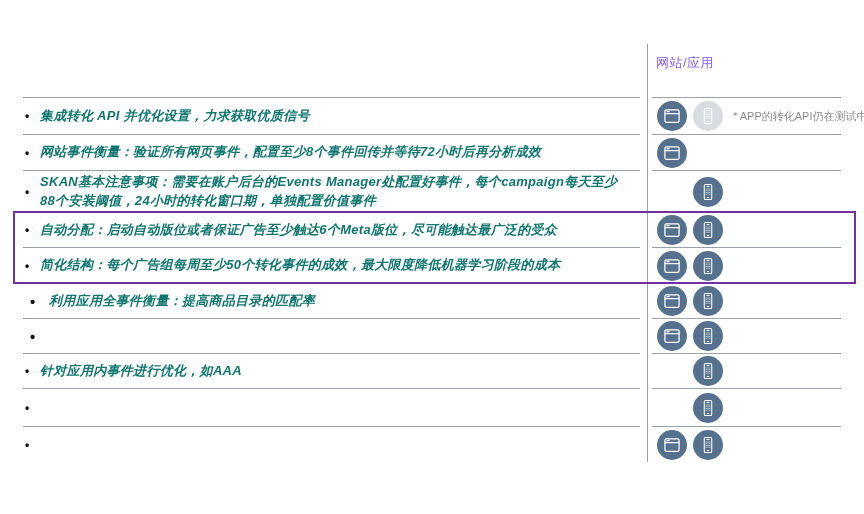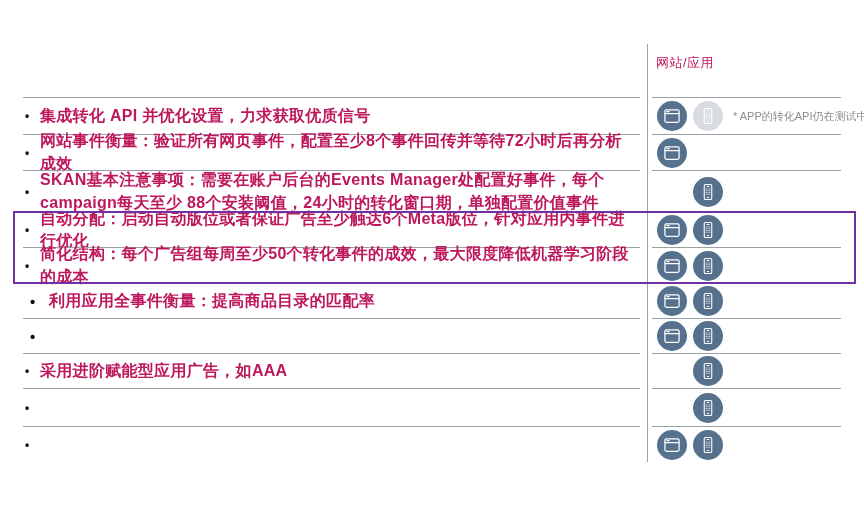--- a/index.html
+++ b/index.html
@@ -4,21 +4,21 @@
 <style>
   html,body{margin:0;padding:0;}
   body{
     width:864px;height:514px;background:#ffffff;
     font-family:"Liberation Sans","DejaVu Sans",sans-serif;
     position:relative;overflow:hidden;
   }
   .stage{position:absolute;inset:0;}
   .col-header{
     position:absolute;left:656px;top:54px;
-    font-size:13px;color:#be185d;letter-spacing:0.5px;
+    font-size:13px;color:#8b5cf6;letter-spacing:0.5px;
   }
   .vline{
     position:absolute;left:647px;top:44px;width:1px;height:418px;
     background:#99a1a8;
   }
   .rows{position:absolute;left:23px;top:97px;width:818px;}
   .row{display:flex;align-items:stretch;}
   .tcell{
     width:617px;box-sizing:border-box;display:flex;align-items:center;
     border-top:1px solid #99a1a8;padding-left:2px;
@@ -27,22 +27,22 @@
   .icell{
     width:189px;box-sizing:border-box;display:flex;align-items:center;
     border-top:1px solid #99a1a8;padding-left:5px;
   }
   .bullet{
     width:15px;flex:0 0 15px;font-weight:bold;color:#111;
     font-size:12px;text-align:left;
   }
   .row.lg .bullet{font-size:15px;flex:0 0 24px;width:24px;padding-left:5px;box-sizing:border-box;}
   .txt{
-    font-size:16px;font-weight:bold;color:#be185d;line-height:1.4;
-    letter-spacing:0.3px;padding-right:6px;
+    font-size:13px;font-weight:bold;color:#0f766e;line-height:1.4;
+    letter-spacing:0.3px;padding-right:6px;font-style:italic;
   }
   .slot{
     width:30px;height:30px;border-radius:50%;flex:0 0 30px;
     display:flex;align-items:center;justify-content:center;
     margin-right:6px;
   }
   .slot.on{background:#55718d;}
   .slot.muted{background:#d9dde1;}
   .slot.empty{visibility:hidden;}
   .note{
@@ -174,21 +174,21 @@
           </g>
           <line x1="11.2" y1="18.6" x2="12.8" y2="18.6"></line>
         </svg>
       </span>
 
     </div>
   </div>
       <div class="row" style="height: 35px;">
     <div class="tcell">
       <span class="bullet">•</span>
-      <span class="txt">自动分配：启动自动版位或者保证广告至少触达6个Meta版位，针对应用内事件进行优化</span>
+      <span class="txt">自动分配：启动自动版位或者保证广告至少触达6个Meta版位，尽可能触达最广泛的受众</span>
     </div>
     <div class="gap"></div>
     <div class="icell">
       <span class="slot on website-slot">
         <svg width="20" height="20" viewBox="0 0 24 24" fill="none" stroke="#ffffff" stroke-width="1.5" stroke-linecap="round">
           <rect x="3.5" y="4.5" width="17" height="15" rx="1.8"></rect>
           <line x1="3.5" y1="9" x2="20.5" y2="9"></line>
           <line x1="6" y1="6.8" x2="8.5" y2="6.8"></line>
         </svg>
       </span>
@@ -325,21 +325,21 @@
           </g>
           <line x1="11.2" y1="18.6" x2="12.8" y2="18.6"></line>
         </svg>
       </span>
 
     </div>
   </div>
       <div class="row" style="height: 35px;">
     <div class="tcell">
       <span class="bullet">•</span>
-      <span class="txt">采用进阶赋能型应用广告，如AAA</span>
+      <span class="txt">针对应用内事件进行优化，如AAA</span>
     </div>
     <div class="gap"></div>
     <div class="icell">
       <span class="slot on website-slot empty">
         <svg width="20" height="20" viewBox="0 0 24 24" fill="none" stroke="#ffffff" stroke-width="1.5" stroke-linecap="round">
           <rect x="3.5" y="4.5" width="17" height="15" rx="1.8"></rect>
           <line x1="3.5" y1="9" x2="20.5" y2="9"></line>
           <line x1="6" y1="6.8" x2="8.5" y2="6.8"></line>
         </svg>
       </span>

